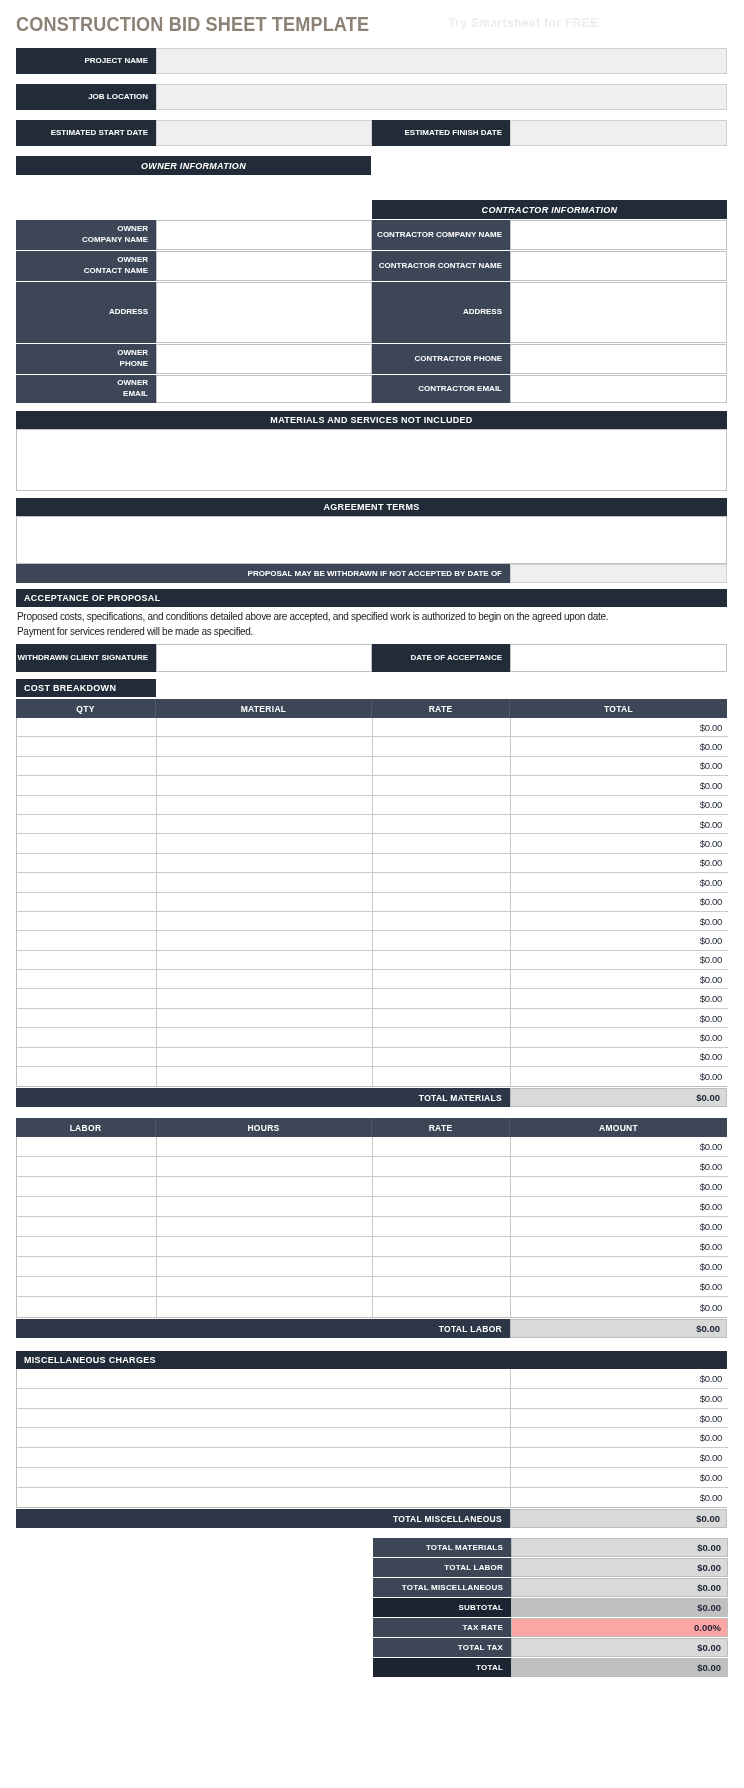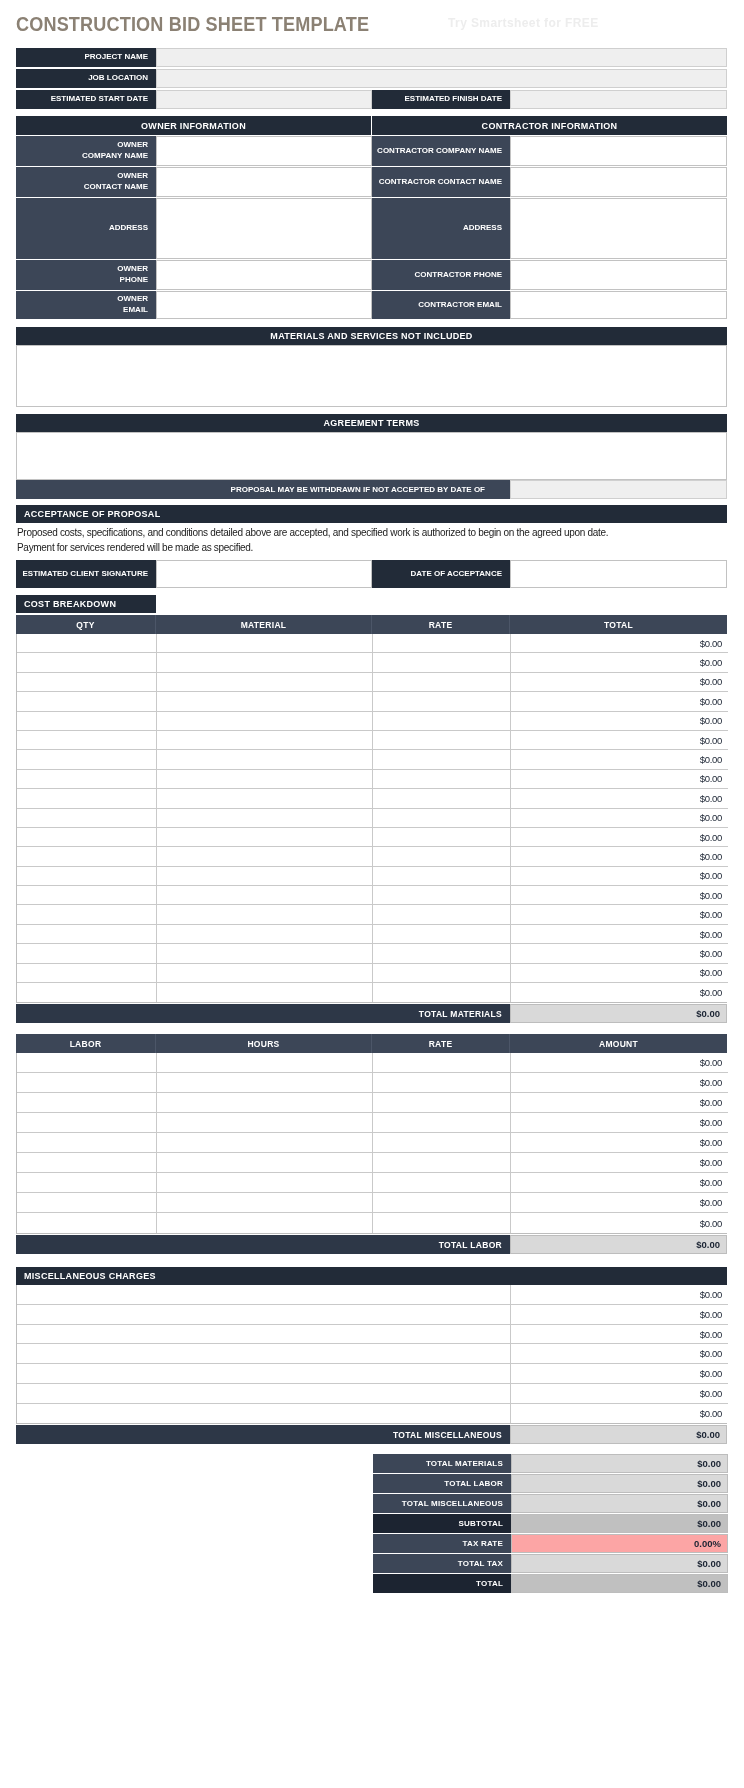--- a/index.html
+++ b/index.html
@@ -33,43 +33,43 @@
   .wcell{background:#ffffff;border:1px solid #c2c2c2;box-sizing:border-box;}
 
   .sec-header{
     background:#222b38;color:#fff;font-weight:bold;font-size:9px;height:18px;
     display:flex;align-items:center;justify-content:center;letter-spacing:.3px;
   }
   .sec-header.left{justify-content:flex-start;padding-left:8px;}
 
   
   .top-table{margin-top:8px;}
-  .top-table .trow{height:19px;margin-bottom:2px;}
+  .top-table .trow{height:26px;margin-bottom:10px;}
   .span3{grid-column:2/5;}
 
   
   .oc{margin-top:7px;}
   .oc-head{margin-bottom:1px;}
   .oc-head .hcell{height:19px;}
   .hcell{background:#222b38;color:#fff;font-weight:bold;font-size:9px;
-         display:flex;align-items:center;justify-content:center;letter-spacing:.3px;}
+         display:flex;align-items:center;justify-content:center;letter-spacing:.3px;font-style:italic;}
   .c12{grid-column:1/3;margin-right:1px;}
-  .c34{grid-column:3/5;}
+  .c34{grid-column:3/5;margin-top:44px;}
   .oc-row{margin-bottom:1px;}
   .h30{height:30px;} .h61{height:61px;} .h28{height:28px;}
 
   
   .box{background:#fff;border:1px solid #c2c2c2;box-sizing:border-box;}
   .scope{margin-top:8px;} .scope .box{height:166px;}
   .mni{margin-top:8px;} .mni .box{height:62px;}
   .agree{margin-top:7px;} .agree .box{height:48px;}
 
   .withdraw-row{display:grid;grid-template-columns:494px 217px;height:19px;}
   .withdraw-label{background:#3c4657;color:#fff;font-weight:bold;font-size:8px;
-    display:flex;align-items:center;justify-content:flex-end;padding-right:25px;box-sizing:border-box;}
+    display:flex;align-items:center;justify-content:flex-end;padding-right:8px;box-sizing:border-box;}
 
   
   .acceptance{margin-top:6px;}
   .acc-text{padding:2px 0 2px 1px;}
   .acc-line{font-size:10px;color:#222;letter-spacing:-.3px;line-height:15px;}
   .sig-row{margin-top:3px;}
   .sig-row > div{height:28px;}
 
   
   .cost-bar{margin-top:7px;width:140px;height:18px;background:#222b38;color:#fff;
@@ -201,21 +201,21 @@
     </div>
   </div>
 
   <div class="acceptance">
     <div class="sec-header left">ACCEPTANCE OF PROPOSAL</div>
     <div class="acc-text">
       <div class="acc-line">Proposed costs, specifications, and conditions detailed above are accepted, and specified work is authorized to begin on the agreed upon date.</div>
       <div class="acc-line">Payment for services rendered will be made as specified.</div>
     </div>
     <div class="grid4 sig-row">
-      <div class="dcell">ESTIMATED CLIENT SIGNATURE</div>
+      <div class="dcell">WITHDRAWN CLIENT SIGNATURE</div>
       <div class="wcell"></div>
       <div class="dcell">DATE OF ACCEPTANCE</div>
       <div class="wcell"></div>
     </div>
   </div>
 
   <div class="cost-bar">COST BREAKDOWN</div>
 
   <div class="materials">
     <div class="grid4 thead">

